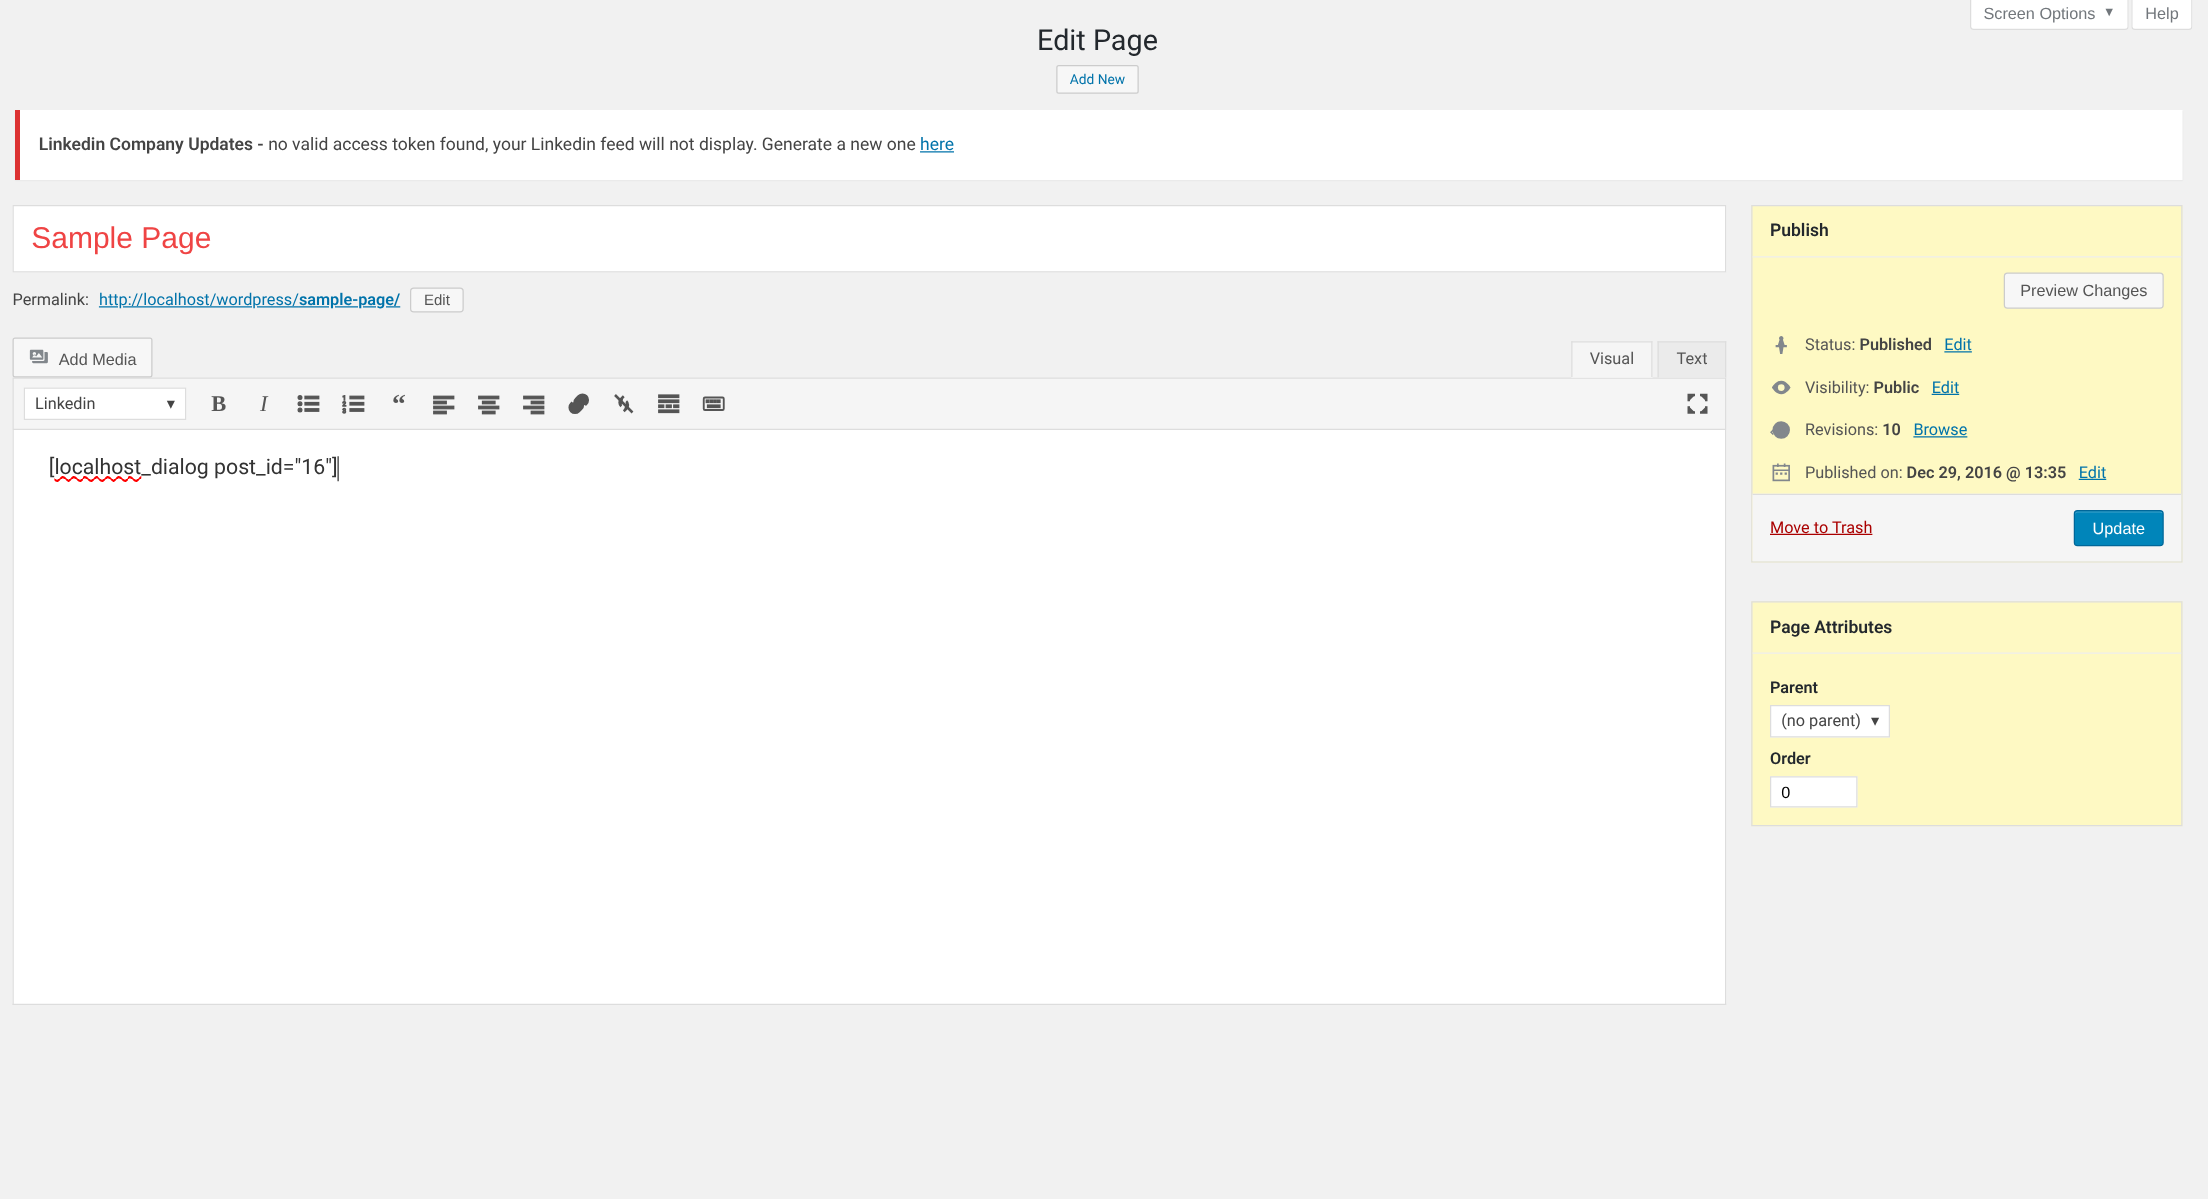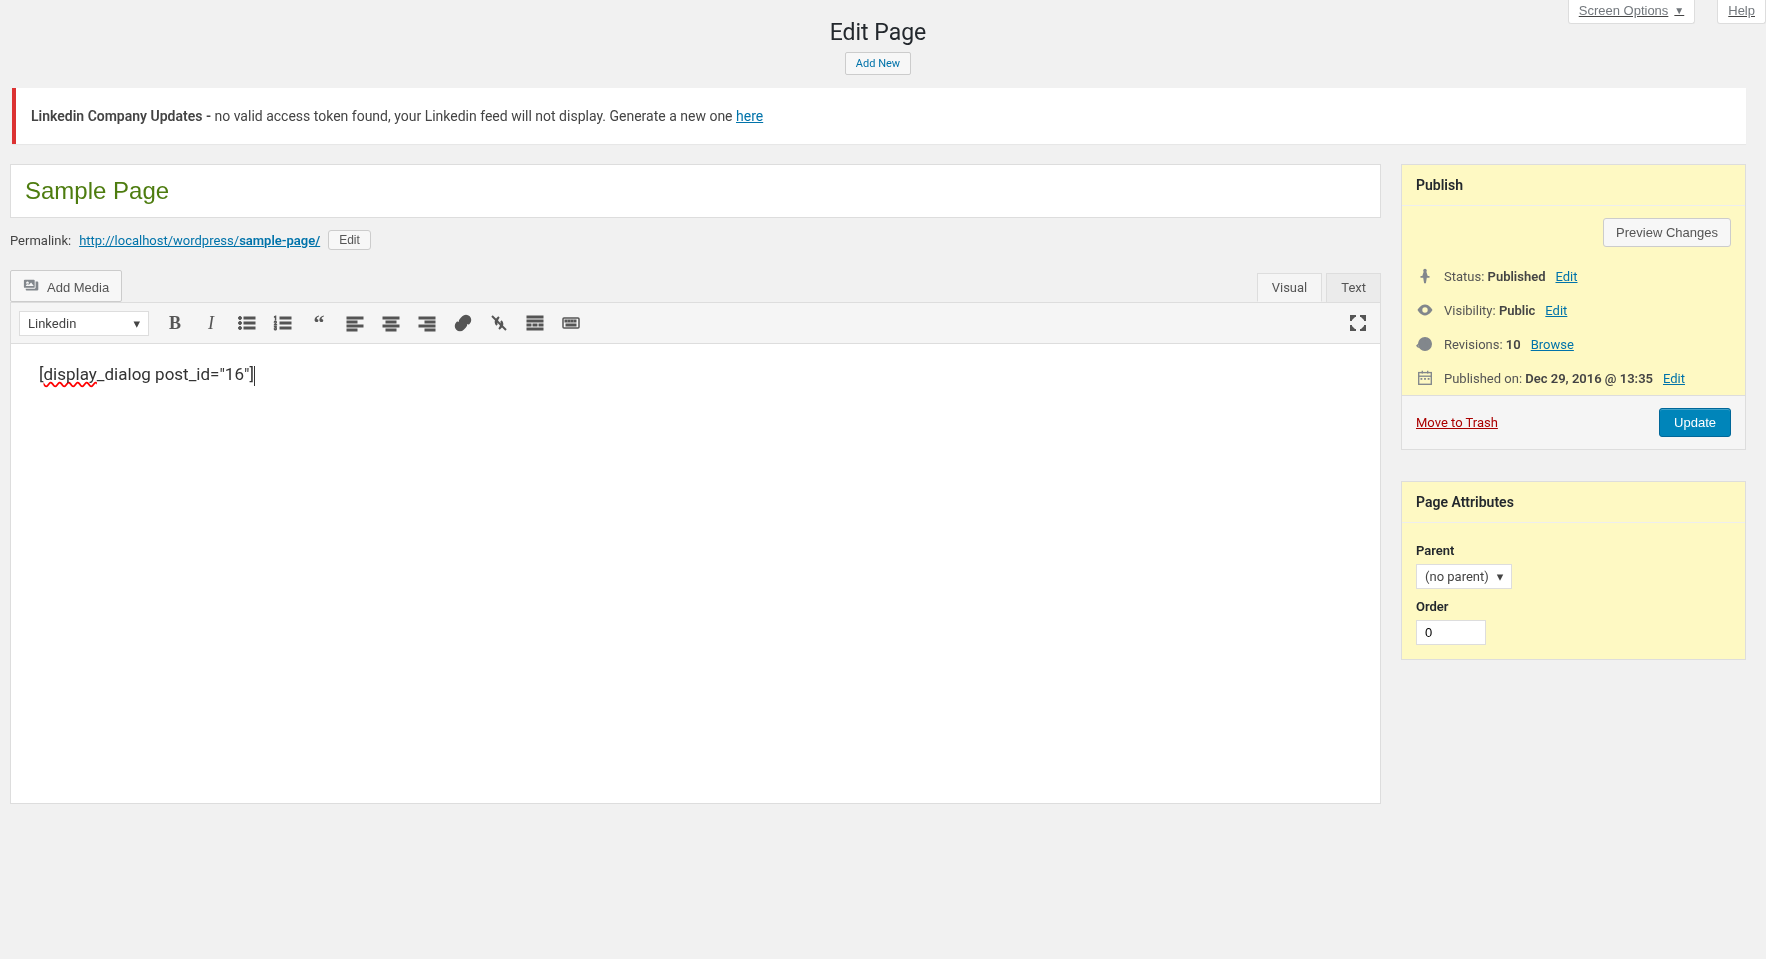--- a/index.html
+++ b/index.html
@@ -32,24 +32,23 @@
   font-size: 11px;
   border-radius: 2px;
   cursor: pointer;
   text-decoration: none;
   position: relative;
   top: 2px;
 }
 .top-buttons {
   position: absolute;
   top: 0;
-  right: 0;
-  display: flex;
-  gap: 22px;
-  text-decoration: underline;
+  right: 12px;
+  display: flex;
+  gap: 2px;
 }
 .screen-meta-btn {
   background: #fff;
   border: 1px solid #ddd;
   border-top: none;
   padding: 3px 10px 5px;
   font-size: 13px;
   color: #72777c;
   cursor: pointer;
   border-radius: 0 0 3px 3px;
@@ -84,21 +83,21 @@
   flex-shrink: 0;
 }
 
 
 .title-input {
   width: 100%;
   padding: 12px 14px;
   font-size: 24px;
   border: 1px solid #ddd;
   background: #fff;
-  color: #4d7c0f;
+  color: #ef4444;
   outline: none;
   font-weight: 400;
 }
 .permalink-row {
   margin: 12px 0 20px;
   font-size: 13px;
   color: #444;
   display: flex;
   align-items: center;
   gap: 8px;
@@ -436,21 +435,21 @@
         </div>
         <div class="toolbar-spacer"></div>
         <div class="tb-btn">
           <svg viewBox="0 0 20 20" fill="none" stroke="#555" stroke-width="2">
               <path d="M3 8V3h5M17 8V3h-5M3 12v5h5M17 12v5h-5"></path>
             </svg>
         </div>
       </div>
 
       <div class="editor-content">
-        <span class="shortcode"><span>[</span><span class="spellerr">display</span><span>_dialog post_id="16"]</span></span><span class="cursor-bar"></span>
+        <span class="shortcode"><span>[</span><span class="spellerr">localhost</span><span>_dialog post_id="16"]</span></span><span class="cursor-bar"></span>
       </div>
     </div>
 
     <div class="col-side">
       <div class="postbox">
         <h2>Publish</h2>
         <div class="publish-actions-top">
           <button class="preview-btn">Preview Changes</button>
         </div>
         <div class="pub-item">

